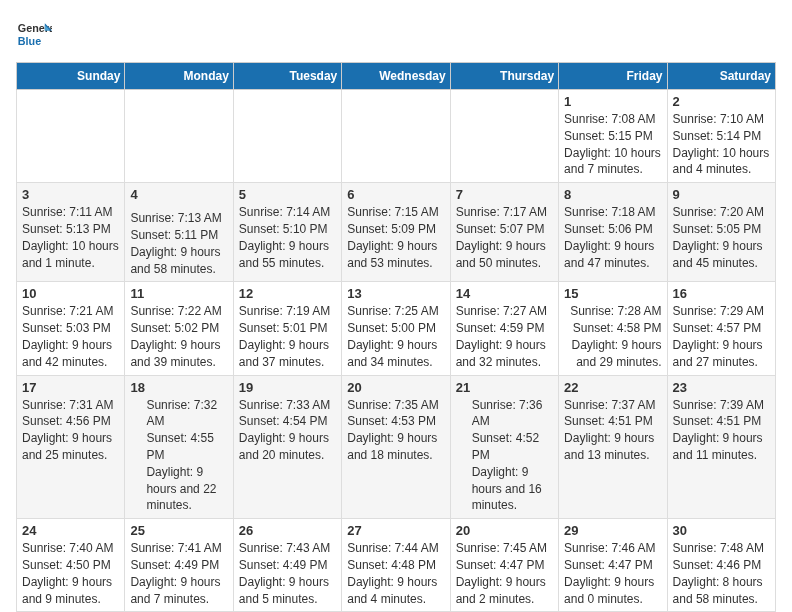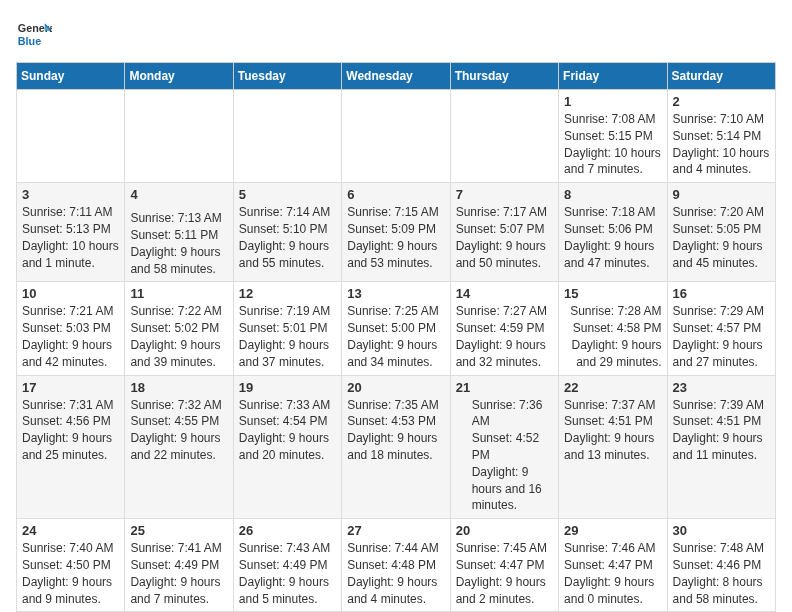--- a/index.html
+++ b/index.html
@@ -40,21 +40,21 @@
     .calendar {
       width: 100%;
       border-collapse: collapse;
     }
     .calendar th {
       background: #1a6faf;
       color: #fff;
       font-size: 12px;
       font-weight: bold;
       padding: 6px 4px;
-      text-align: left;
+      text-align: right;
       border: 1px solid #ccc;
     }
     .calendar td {
       vertical-align: top;
       border: 1px solid #ddd;
       padding: 4px 5px;
       width: 108px;
       min-height: 70px;
       background: #fff;
       font-size: 10px;
@@ -218,21 +218,21 @@
       </tr>
       <tr>
         <td>
           <span class="day-num">17</span>
           <div class="day-detail" style="white-space: pre-line;">Sunrise: 7:31 AM
 Sunset: 4:56 PM
 Daylight: 9 hours and 25 minutes.</div>
         </td>
         <td>
           <span class="day-num">18</span>
-          <div class="day-detail" style="white-space: pre-line;">Sunrise: 7:32 AM
+          <div class="day-detail" style="white-space: pre-line; margin-left: 16px;">Sunrise: 7:32 AM
 Sunset: 4:55 PM
 Daylight: 9 hours and 22 minutes.</div>
         </td>
         <td>
           <span class="day-num">19</span>
           <div class="day-detail" style="white-space: pre-line;">Sunrise: 7:33 AM
 Sunset: 4:54 PM
 Daylight: 9 hours and 20 minutes.</div>
         </td>
         <td>

